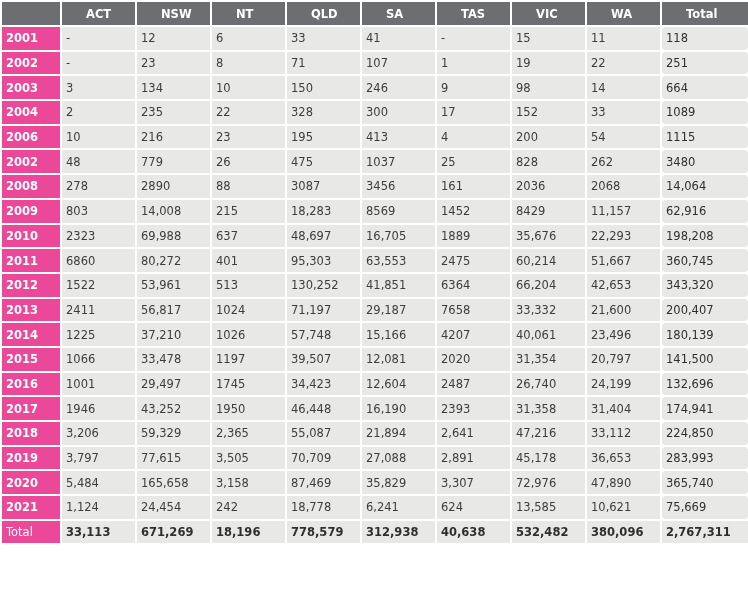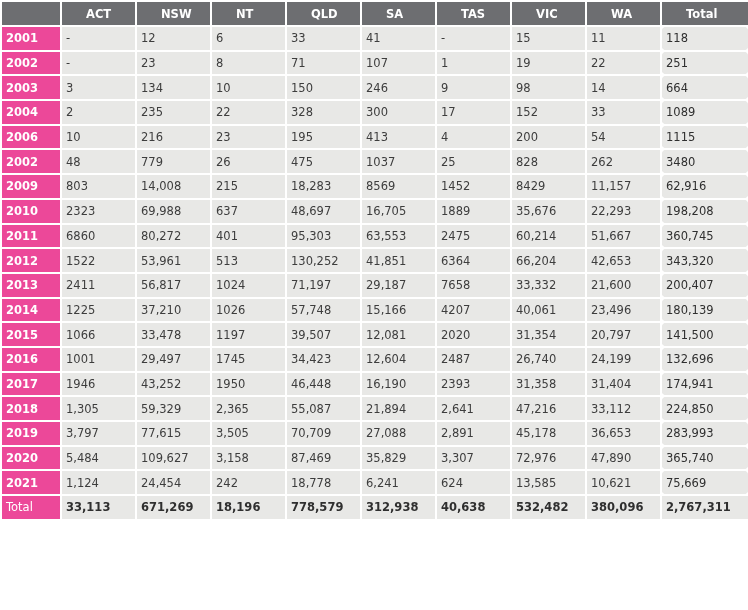--- a/index.html
+++ b/index.html
@@ -149,20 +149,32 @@
         <td>779</td>
         <td>26</td>
         <td>475</td>
         <td>1037</td>
         <td>25</td>
         <td>828</td>
         <td>262</td>
         <td class="total-col">3480</td>
       </tr>
       <tr>
+        <th>2008</th>
+        <td>278</td>
+        <td>2890</td>
+        <td>88</td>
+        <td>3087</td>
+        <td>3456</td>
+        <td>161</td>
+        <td>2036</td>
+        <td>2068</td>
+        <td class="total-col">14,064</td>
+      </tr>
+      <tr>
         <th>2009</th>
         <td>803</td>
         <td>14,008</td>
         <td>215</td>
         <td>18,283</td>
         <td>8569</td>
         <td>1452</td>
         <td>8429</td>
         <td>11,157</td>
         <td class="total-col">62,916</td>
@@ -258,21 +270,21 @@
         <td>1950</td>
         <td>46,448</td>
         <td>16,190</td>
         <td>2393</td>
         <td>31,358</td>
         <td>31,404</td>
         <td class="total-col">174,941</td>
       </tr>
       <tr>
         <th>2018</th>
-        <td>1,305</td>
+        <td>3,206</td>
         <td>59,329</td>
         <td>2,365</td>
         <td>55,087</td>
         <td>21,894</td>
         <td>2,641</td>
         <td>47,216</td>
         <td>33,112</td>
         <td class="total-col">224,850</td>
       </tr>
       <tr>
@@ -283,21 +295,21 @@
         <td>70,709</td>
         <td>27,088</td>
         <td>2,891</td>
         <td>45,178</td>
         <td>36,653</td>
         <td class="total-col">283,993</td>
       </tr>
       <tr>
         <th>2020</th>
         <td>5,484</td>
-        <td>109,627</td>
+        <td>165,658</td>
         <td>3,158</td>
         <td>87,469</td>
         <td>35,829</td>
         <td>3,307</td>
         <td>72,976</td>
         <td>47,890</td>
         <td class="total-col">365,740</td>
       </tr>
       <tr>
         <th>2021</th>

